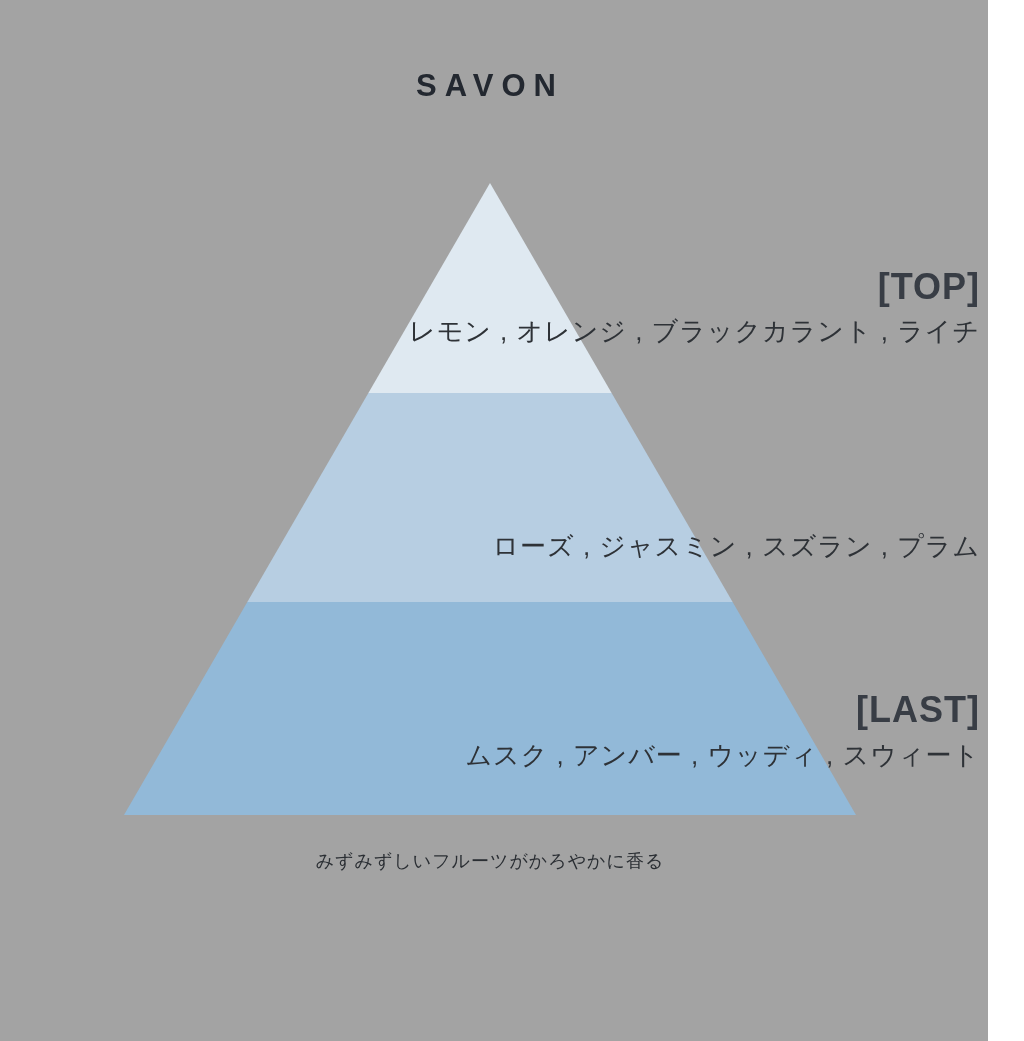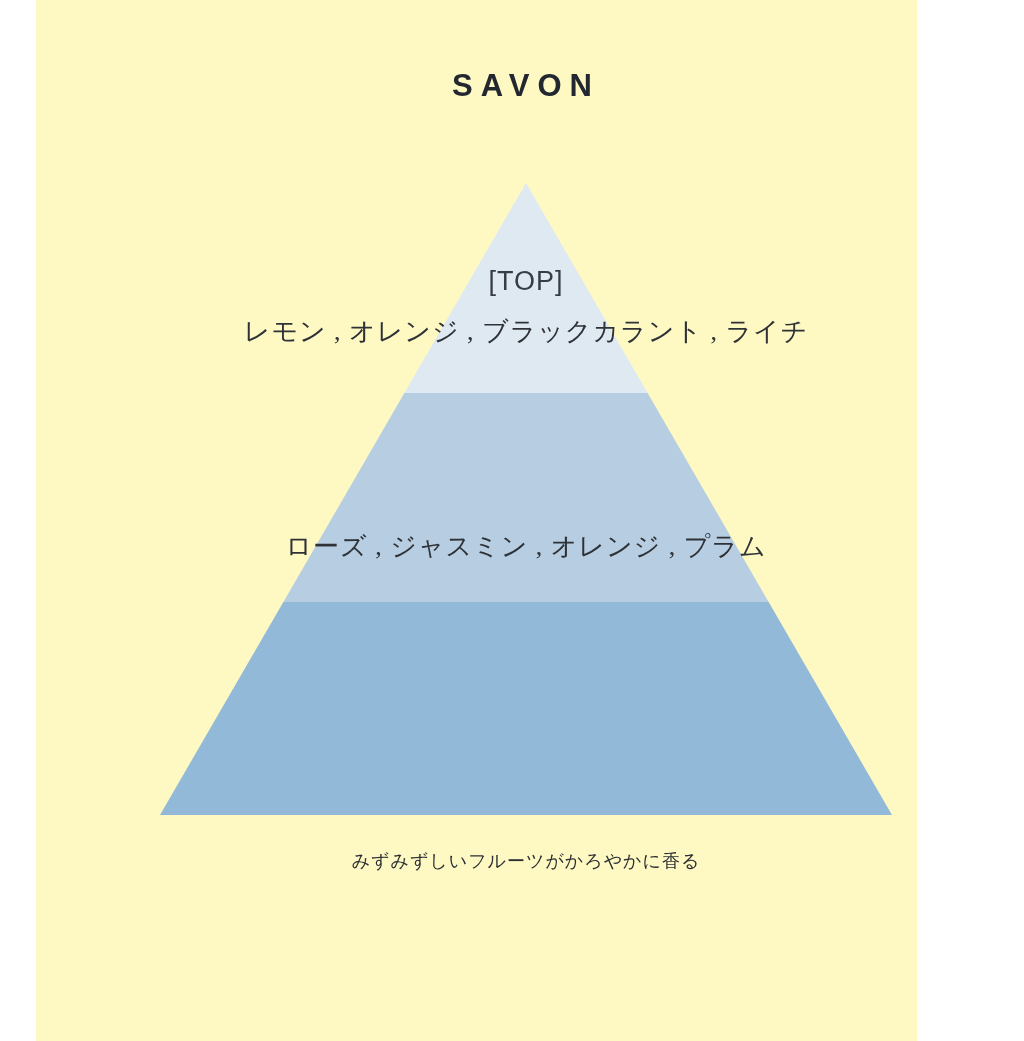--- a/index.html
+++ b/index.html
@@ -2,26 +2,25 @@
 <html lang="ja"><head>
 <meta charset="utf-8">
 <style>
   html, body {
     margin: 0;
     padding: 0;
     background: #ffffff;
   }
   .canvas {
     position: relative;
-    width: 881px;
+    width: 988px;
     height: 1041px;
-    background: #fef9c3;
+    background: #a3a3a3;
     overflow: hidden;
     font-family: "Liberation Sans", sans-serif;
-    margin-left: 36px;
   }
   
   .content-col {
     position: absolute;
     left: 0;
     top: 0;
     width: 980px;
     height: 1041px;
   }
   .title {
@@ -47,37 +46,36 @@
     width: 100%;
   }
   .band.top    { height: 210px; }
   .band.middle { height: 209px; }
   .band.last   { height: 213px; }
 
   .note-label {
     position: absolute;
     left: 0;
     width: 100%;
-    text-align: center;
-    font-size: 27px;
-    font-weight: 400;
+    text-align: right;
+    font-size: 36px;
+    font-weight: 700;
     letter-spacing: 1px;
     color: #383d45;
   }
   .note-line {
     position: absolute;
     left: 0;
     width: 100%;
-    text-align: center;
+    text-align: right;
     font-size: 26px;
     font-weight: 500;
     letter-spacing: 1px;
     color: #2e3237;
     white-space: nowrap;
-    font-family: Liberation Serif, serif;
   }
   .label-top    { top: 266px; }
   .notes-top    { top: 314px; }
   .label-middle { top: 477px; }
   .notes-middle { top: 529px; }
   .label-last   { top: 689px; }
   .notes-last   { top: 738px; }
 
   .description {
     position: absolute;
@@ -102,21 +100,23 @@
 
     <div class="pyramid">
       <div class="band top" style="background: rgb(223, 233, 241);"></div>
       <div class="band middle" style="background: rgb(183, 206, 226);"></div>
       <div class="band last" style="background: rgb(146, 185, 216);"></div>
     </div>
 
     <div class="note-label label-top">[TOP]</div>
     <div class="note-line notes-top">レモン , オレンジ , ブラックカラント , ライチ</div>
 
-    <div class="note-line notes-middle">ローズ , ジャスミン , オレンジ , プラム</div>
+    <div class="note-line notes-middle">ローズ , ジャスミン , スズラン , プラム</div>
 
+    <div class="note-label label-last">[LAST]</div>
+    <div class="note-line notes-last">ムスク , アンバー , ウッディ , スウィート</div>
 
     <div class="description">
       <div>みずみずしいフルーツがかろやかに香る</div>
     </div>
 
   </div>
 </div>
 
 </body></html>

